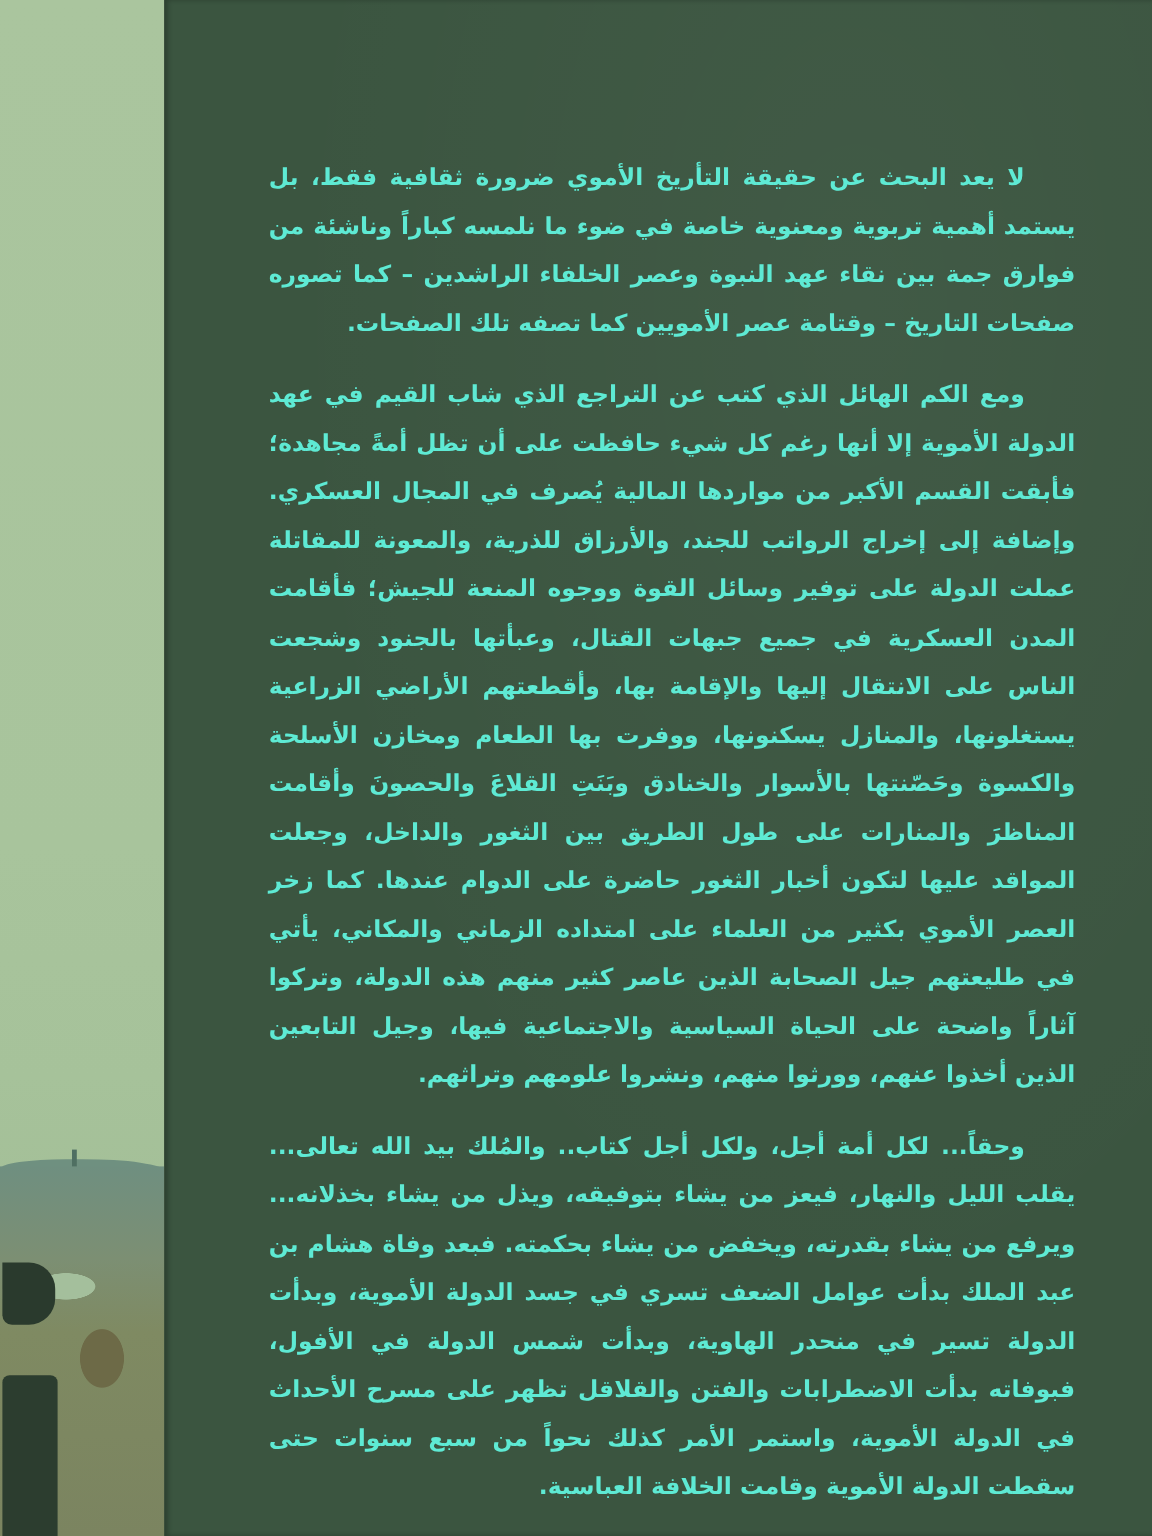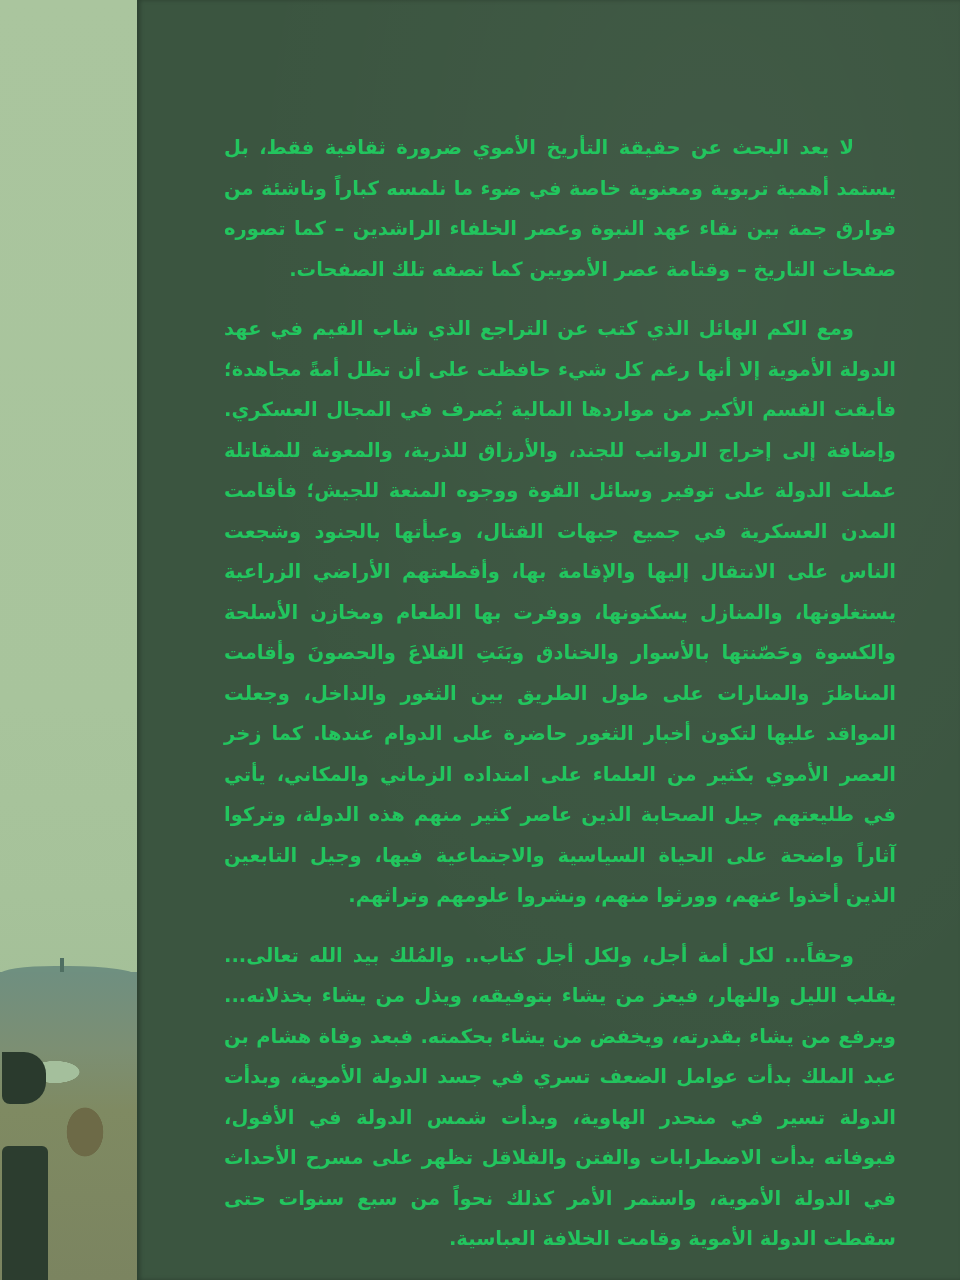--- a/index.html
+++ b/index.html
@@ -38,21 +38,21 @@
     .panel {
       position:absolute; left:137px; top:0; width:823px; height:1280px;
       background:
         radial-gradient(ellipse at 70% 20%, rgba(255,255,255,0.03), transparent 60%),
         #3b5540;
       box-shadow: inset 3px 0 4px rgba(0,0,0,0.25);
     }
     .text {
       position:absolute; left:224px; top:128px; width:672px;
       direction:rtl; text-align:justify; text-align-last:right;
-      color:#22c55e;
+      color:#5eead4;
       font-family:"DejaVu Sans", sans-serif;
       font-size:19.5px; line-height:40.5px; font-weight:bold;
     }
     .para { margin:0 0 19px 0; text-indent:42px; }
   </style>
 </head>
 <body>
 
 <div class="left-strip">
   <div class="strip-treeline"></div>

